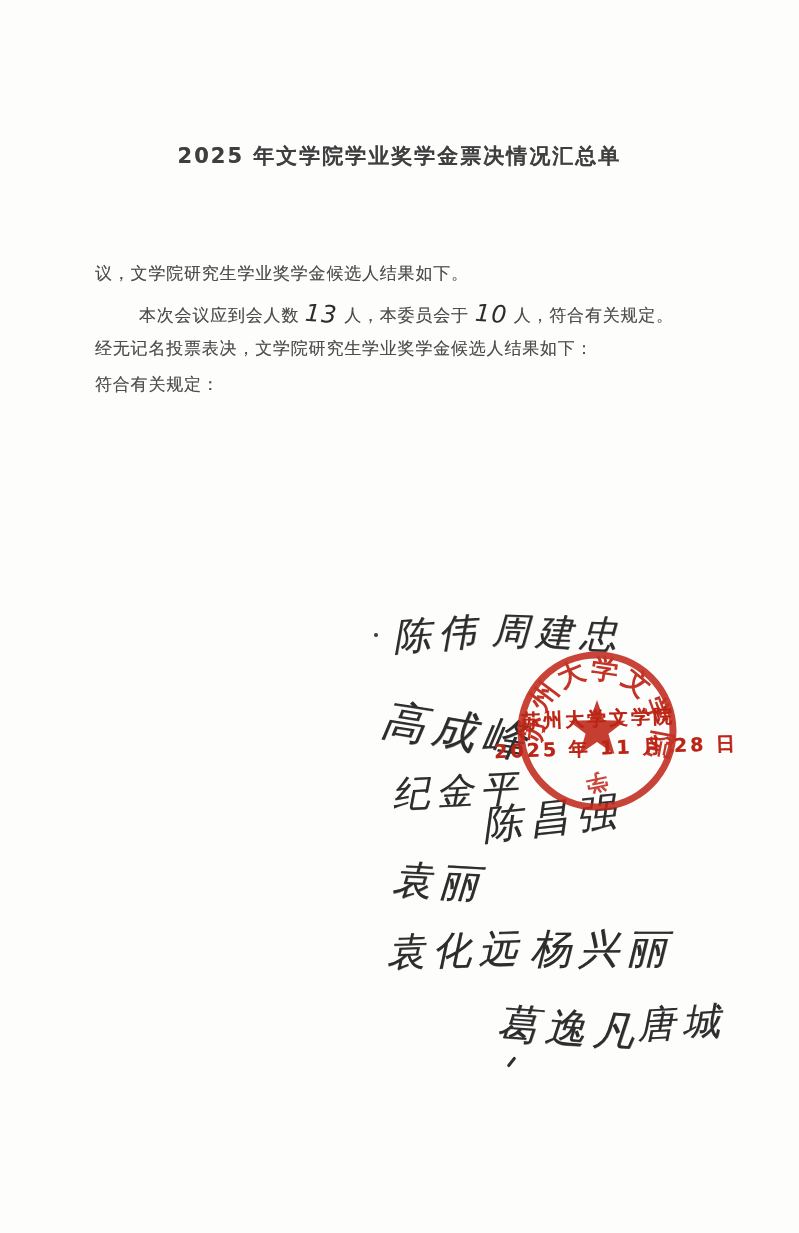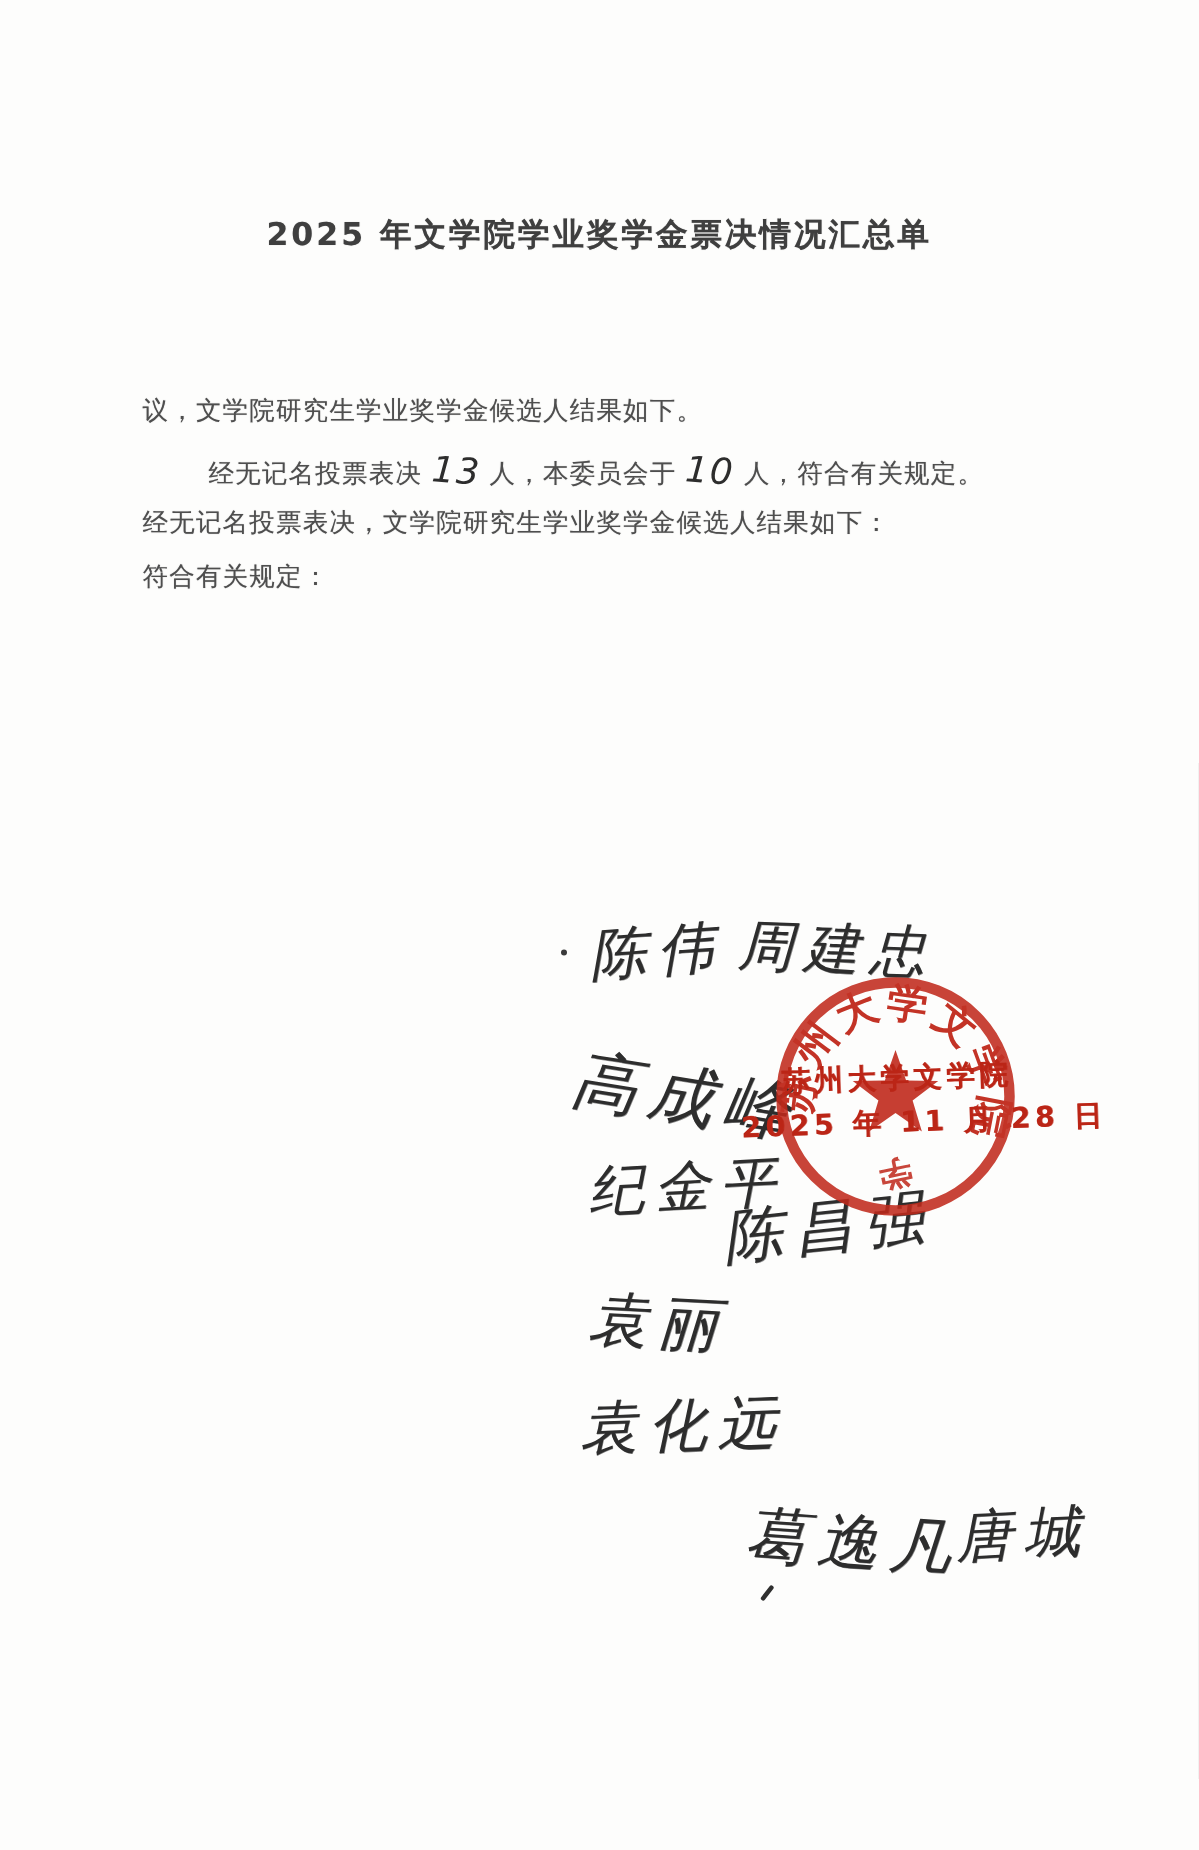--- a/index.html
+++ b/index.html
@@ -46,34 +46,35 @@
 </style>
 </head>
 <body>
 
 <div class="page">
 
   <h1 class="doc-title">2025 年文学院学业奖学金票决情况汇总单</h1>
 
   <div class="body-line" style="top:262px;">议，文学院研究生学业奖学金候选人结果如下。</div>
 
-  <div class="body-line indent" style="top:299px;"><span>经无记名投票表决 </span><span class="hand-num">13</span><span> 人，本委员会于 </span><span class="hand-num">10</span><span> 人，符合有关规定。</span></div>
+  <div class="body-line indent" style="top:299px;"><span>本次会议应到会人数 </span><span class="hand-num">13</span><span> 人，本委员会于 </span><span class="hand-num">10</span><span> 人，符合有关规定。</span></div>
 
   <div class="body-line" style="top:337px;">经无记名投票表决，文学院研究生学业奖学金候选人结果如下：</div>
   <div class="body-line" style="top:373px;">符合有关规定：</div>
 
   <div class="ink-speck" style="left:374px;top:633px;width:4px;height:4px;"></div>
 
   <div class="sig" style="left:393px;top:612px;font-size:38px;transform:rotate(-4deg);">陈伟</div>
   <div class="sig" style="left:492px;top:606px;font-size:37px;transform:rotate(2deg);">周建忠</div>
   <div class="sig" style="left:382px;top:690px;font-size:44px;transform:rotate(9deg);">高成峰</div>
   <div class="sig" style="left:392px;top:770px;font-size:37px;transform:rotate(-3deg);">纪金平</div>
   <div class="sig" style="left:482px;top:798px;font-size:40px;transform:rotate(-6deg);">陈昌强</div>
   <div class="sig" style="left:392px;top:852px;font-size:40px;transform:rotate(3deg);">袁丽</div>
   <div class="sig" style="left:386px;top:926px;font-size:39px;transform:rotate(-2deg);">袁化远</div>
+  <div class="sig" style="left:530px;top:922px;font-size:41px;transform:rotate(0deg);">杨兴丽</div>
   <div class="sig" style="left:497px;top:996px;font-size:41px;transform:rotate(4deg);">葛逸凡</div>
   <div class="sig" style="left:637px;top:1000px;font-size:38px;transform:rotate(-3deg);">唐城</div>
 
   <div class="seal-wrap">
     <svg width="172" height="172" viewBox="0 0 172 172">
       <defs>
         <path id="ringPath" d="M 32 104 A 56 56 0 1 1 140 104" fill="none"></path>
       </defs>
       <circle cx="86" cy="86" r="76" fill="none" stroke="#c0291b" stroke-width="7" opacity="0.92"></circle>
       <polygon points="85,55 92.1,75.3 113.5,75.7 96.4,88.7 102.6,109.3 85,97 67.4,109.3 73.6,88.7 56.5,75.7 77.9,75.3" fill="#c0291b" opacity="0.95" transform="translate(1,0)"></polygon>

